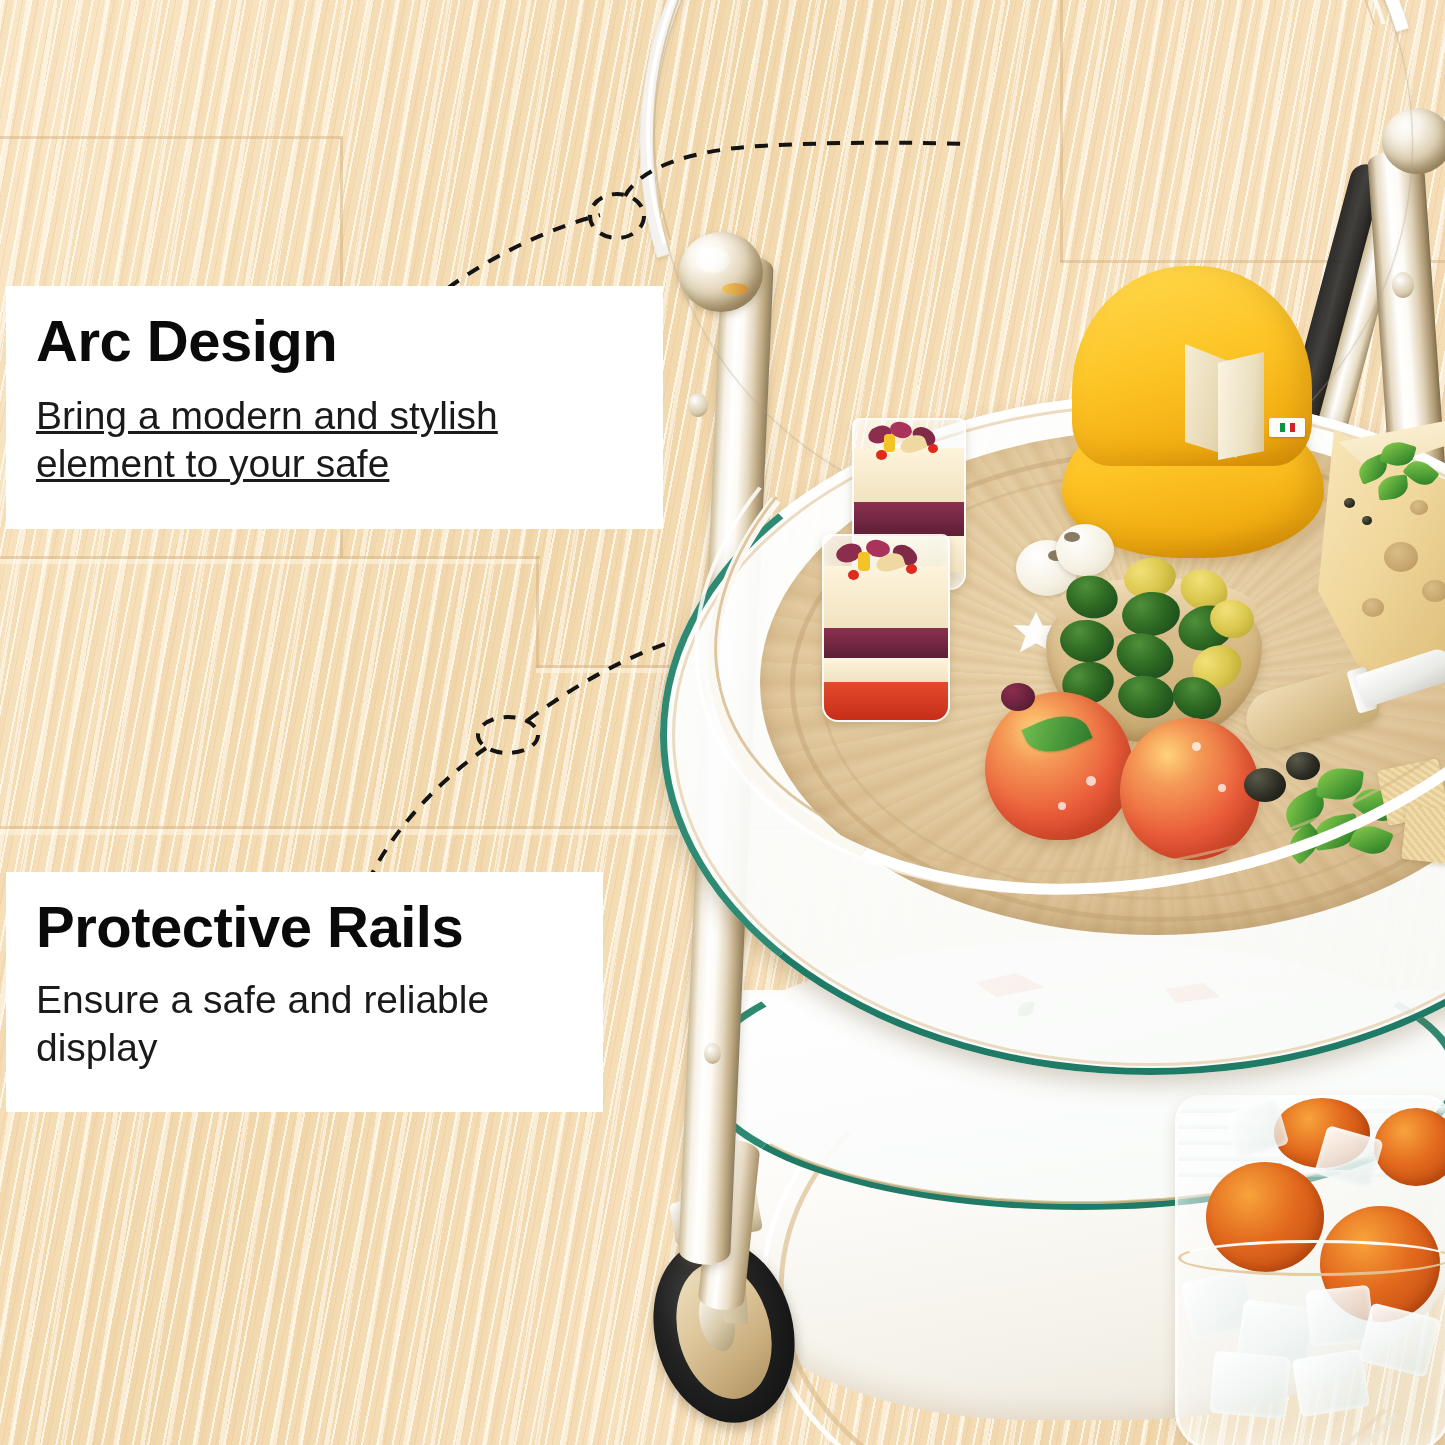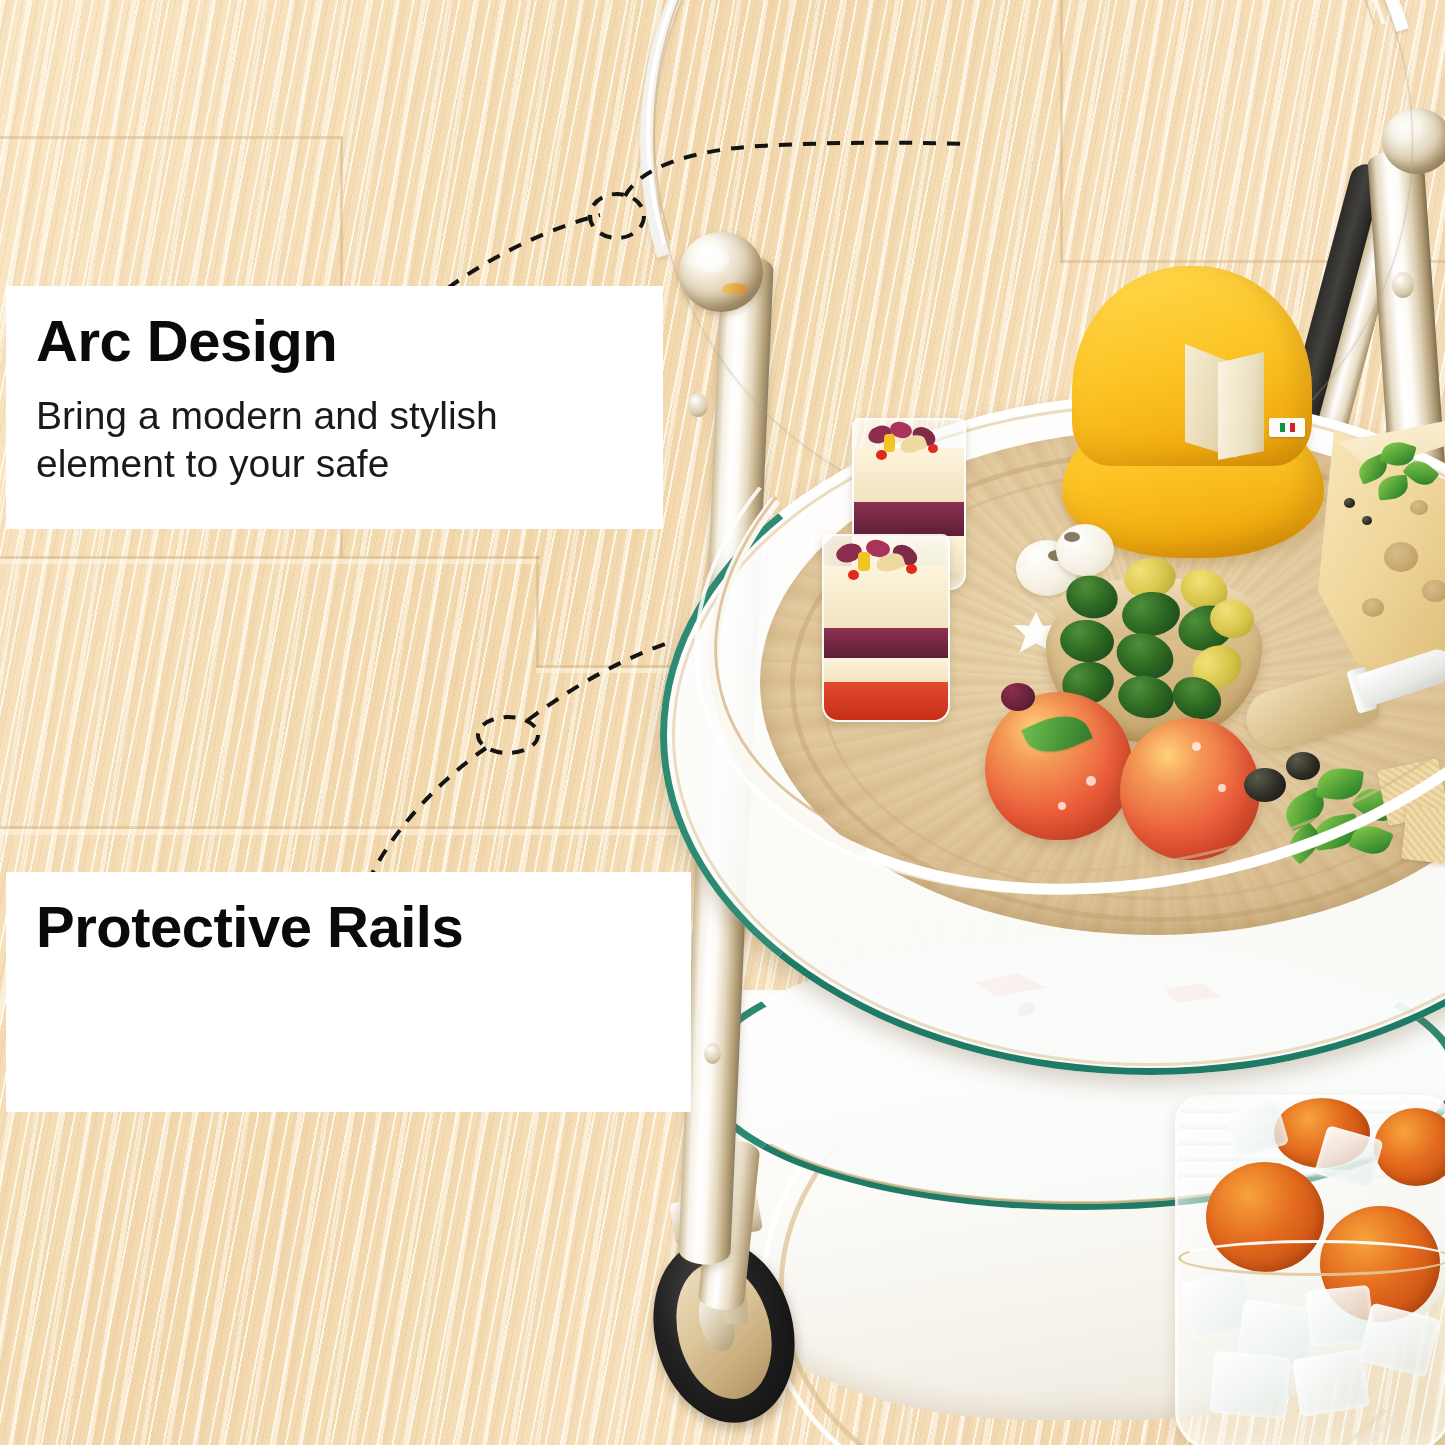--- a/index.html
+++ b/index.html
@@ -290,23 +290,23 @@
   .leader{position:absolute;left:0;top:0;width:1445px;height:1445px;pointer-events:none;}
 
   
   .callout{position:absolute;background:#ffffff;box-sizing:border-box;
     padding:26px 28px 28px 28px;}
   .callout .title{font-weight:bold;color:#0a0a0a;letter-spacing:-.5px;line-height:1;}
   .callout .sub{color:#1a1a1a;line-height:1.22;}
 
   #callout-arc{left:6px;top:286px;width:657px;height:243px;}
   #callout-arc .title{font-size:58px;margin:0 0 22px 2px;}
-  #callout-arc .sub{font-size:39px;margin:0 0 0 2px;}
-
-  #callout-rails{left:6px;top:872px;width:685px;height:240px;}
+  #callout-arc .sub{font-size:39px;margin:0 0 0 2px;text-decoration:underline;}
+
+  #callout-rails{left:6px;top:872px;width:597px;height:240px;}
   #callout-rails .title{font-size:58px;margin:0 0 20px 2px;}
   #callout-rails .sub{font-size:39px;margin:0 0 0 2px;}
 </style>
 </head>
 <body>
 
 <div id="stage">
 
   <div class="floor"></div>
   <div class="plankseam" style="left:0;top:556px;width:540px;height:3px;"></div>
@@ -510,15 +510,19 @@
   <div id="callout-arc" class="callout">
     <div class="title">Arc Design</div>
     <div class="sub">
       <div>Bring a modern and stylish</div>
       <div>element to your safe</div>
     </div>
   </div>
 
   <div id="callout-rails" class="callout">
     <div class="title">Protective Rails</div>
+    <div class="sub">
+      <div>Ensure a safe and reliable</div>
+      <div>display</div>
+    </div>
   </div>
 
 </div>
 
 </body></html>

